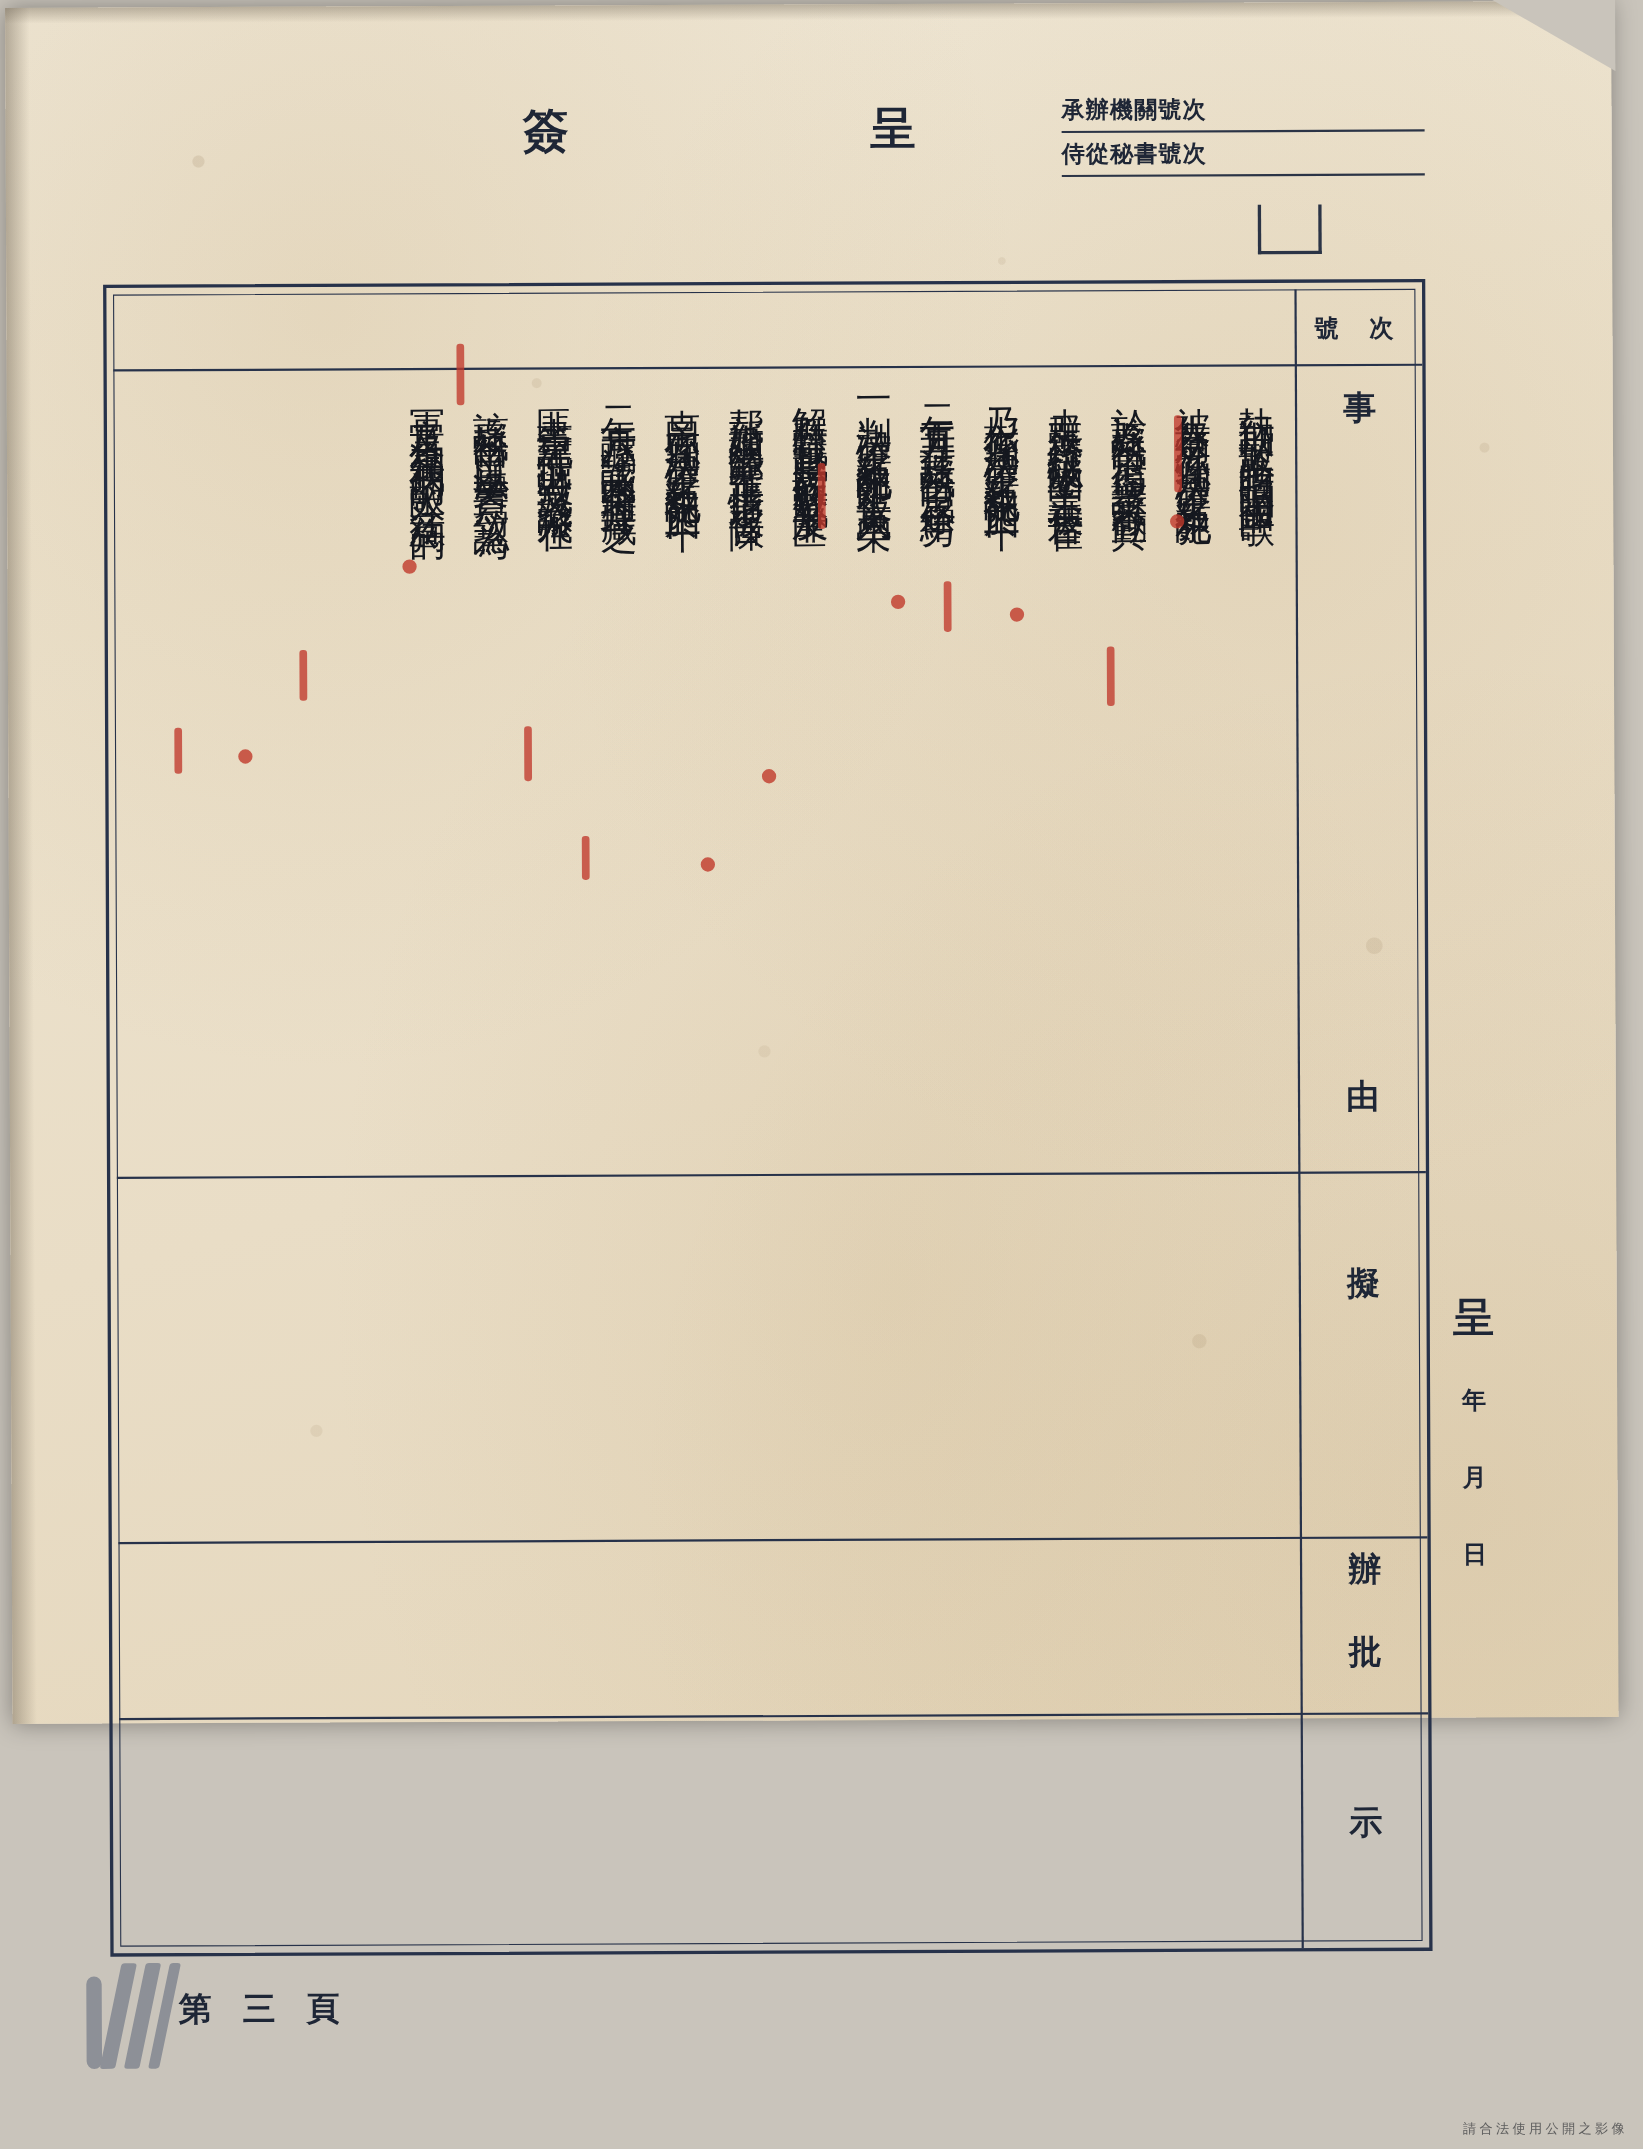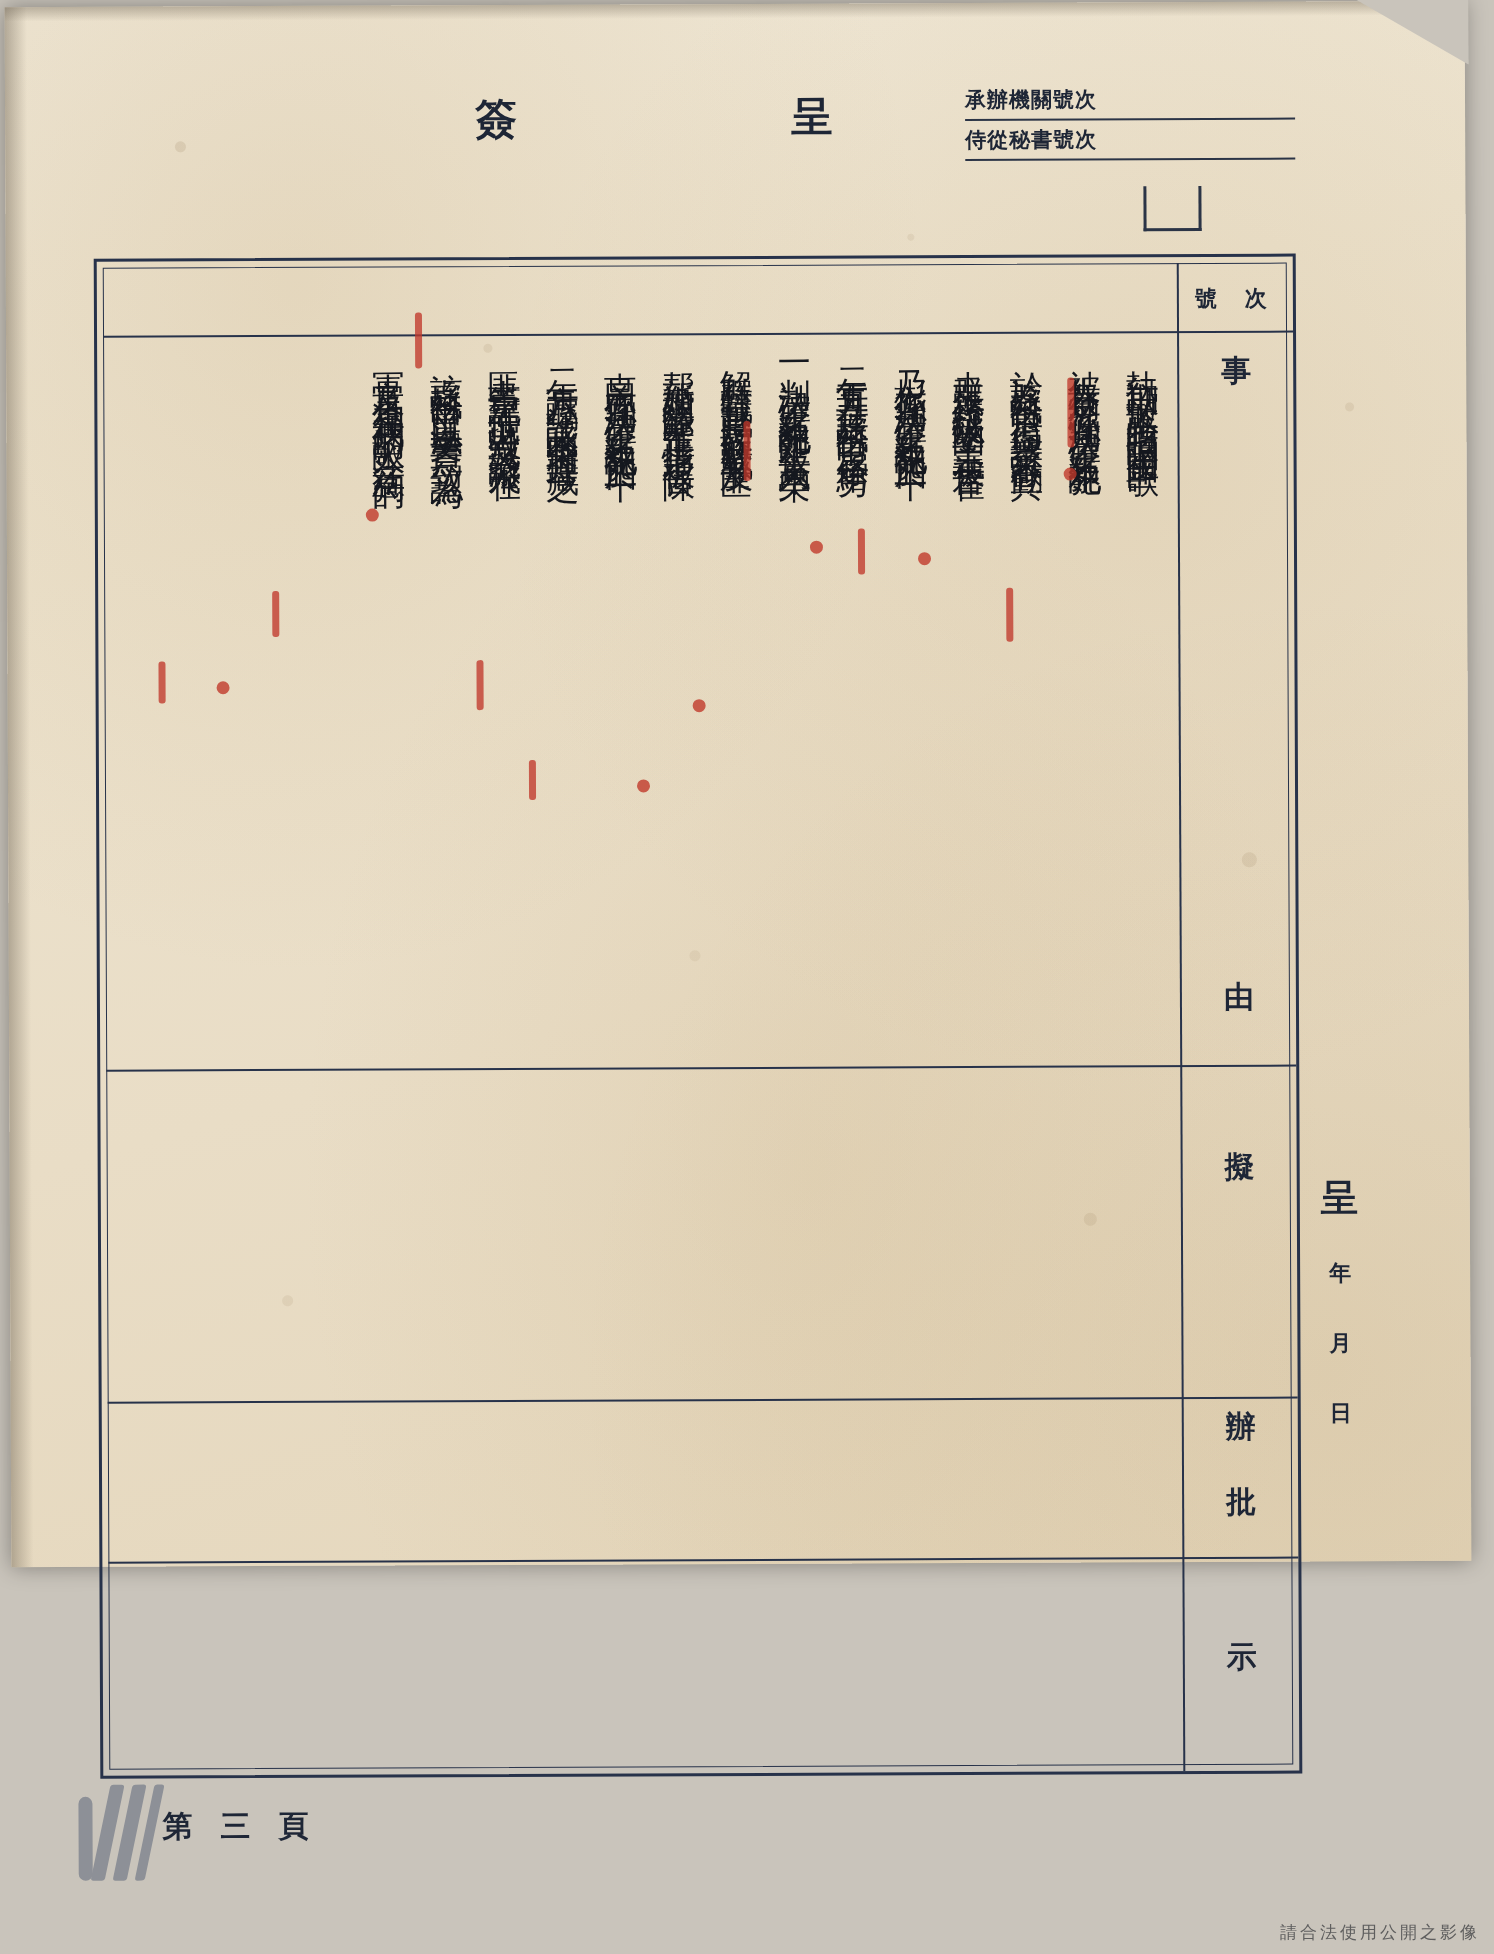--- a/index.html
+++ b/index.html
@@ -253,21 +253,21 @@
   .logo i {
     position: absolute;
     display: block;
     background: #8d9097;
   }
 
   .watermark {
     position: absolute;
     right: 14px; bottom: 10px;
     font-family: Liberation Mono, monospace;
-    font-size: 17px;
+    font-size: 12px;
     color: #5e5e5e;
     letter-spacing: 3px;
     margin-top: 14px;
   }
 </style>
 </head>
 <body>
 
 <div id="page">
 

